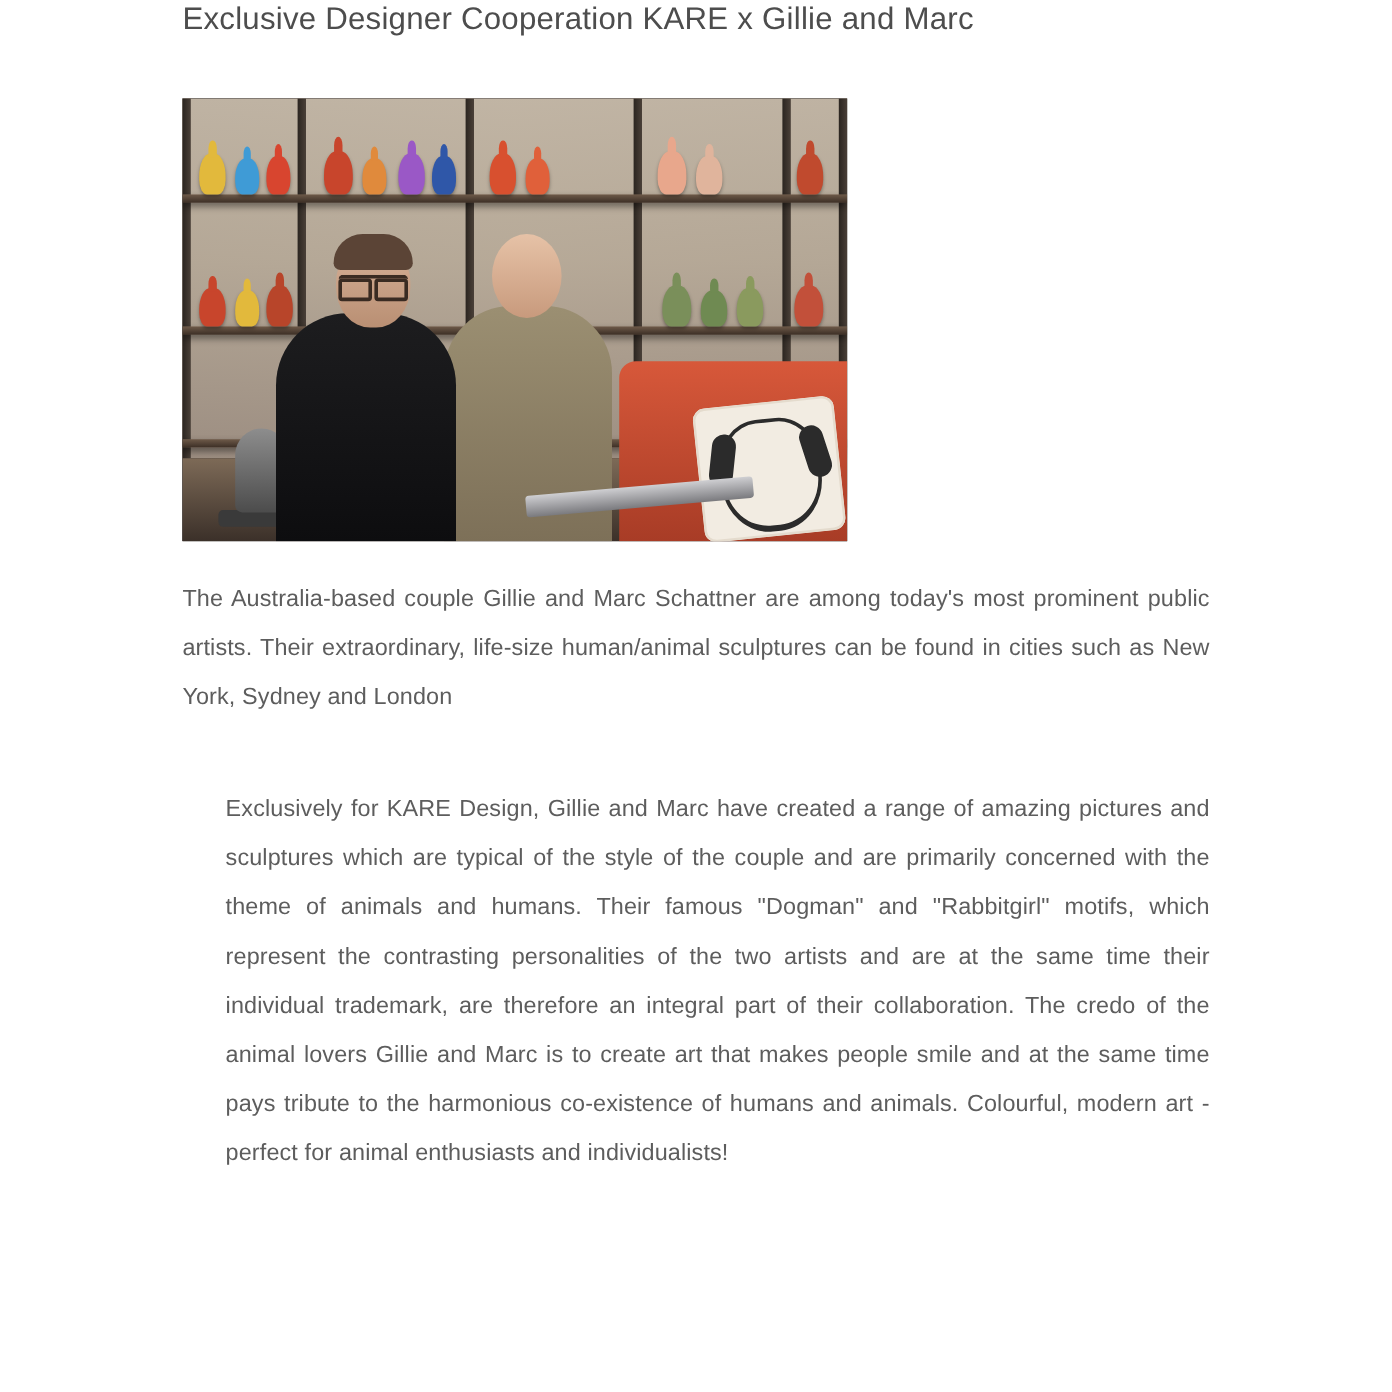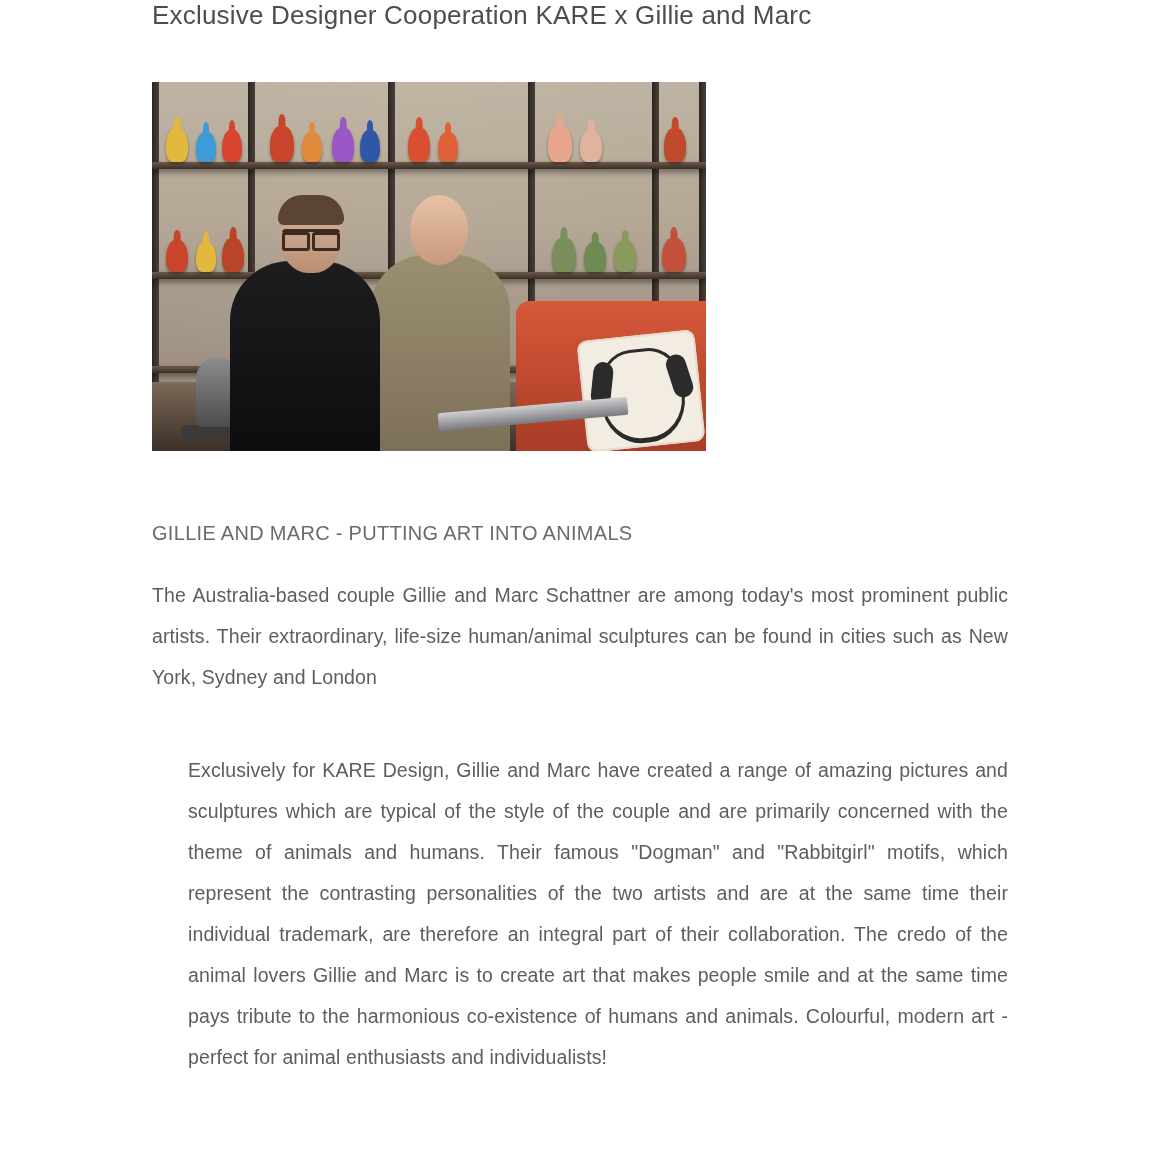--- a/index.html
+++ b/index.html
@@ -319,18 +319,17 @@
 
       <div class="person man-body"></div>
       <div class="person man-head"></div>
       <div class="person man-hair"></div>
       <div class="person glasses"></div>
 
       <div class="tablet"></div>
     </div>
   </div>
 
-  <div class="subhead">GILLIE AND MARC - PUTTING ART INTO ANIMALS</div>
 
   <p class="body first">The Australia-based couple Gillie and Marc Schattner are among today's most prominent public artists. Their extraordinary, life-size human/animal sculptures can be found in cities such as New York, Sydney and London</p>
   <p class="body second">Exclusively for KARE Design, Gillie and Marc have created a range of amazing pictures and sculptures which are typical of the style of the couple and are primarily concerned with the theme of animals and humans. Their famous "Dogman" and "Rabbitgirl" motifs, which represent the contrasting personalities of the two artists and are at the same time their individual trademark, are therefore an integral part of their collaboration. The credo of the animal lovers Gillie and Marc is to create art that makes people smile and at the same time pays tribute to the harmonious co-existence of humans and animals. Colourful, modern art - perfect for animal enthusiasts and individualists!</p>
 
 </div>
 
 </body></html>

